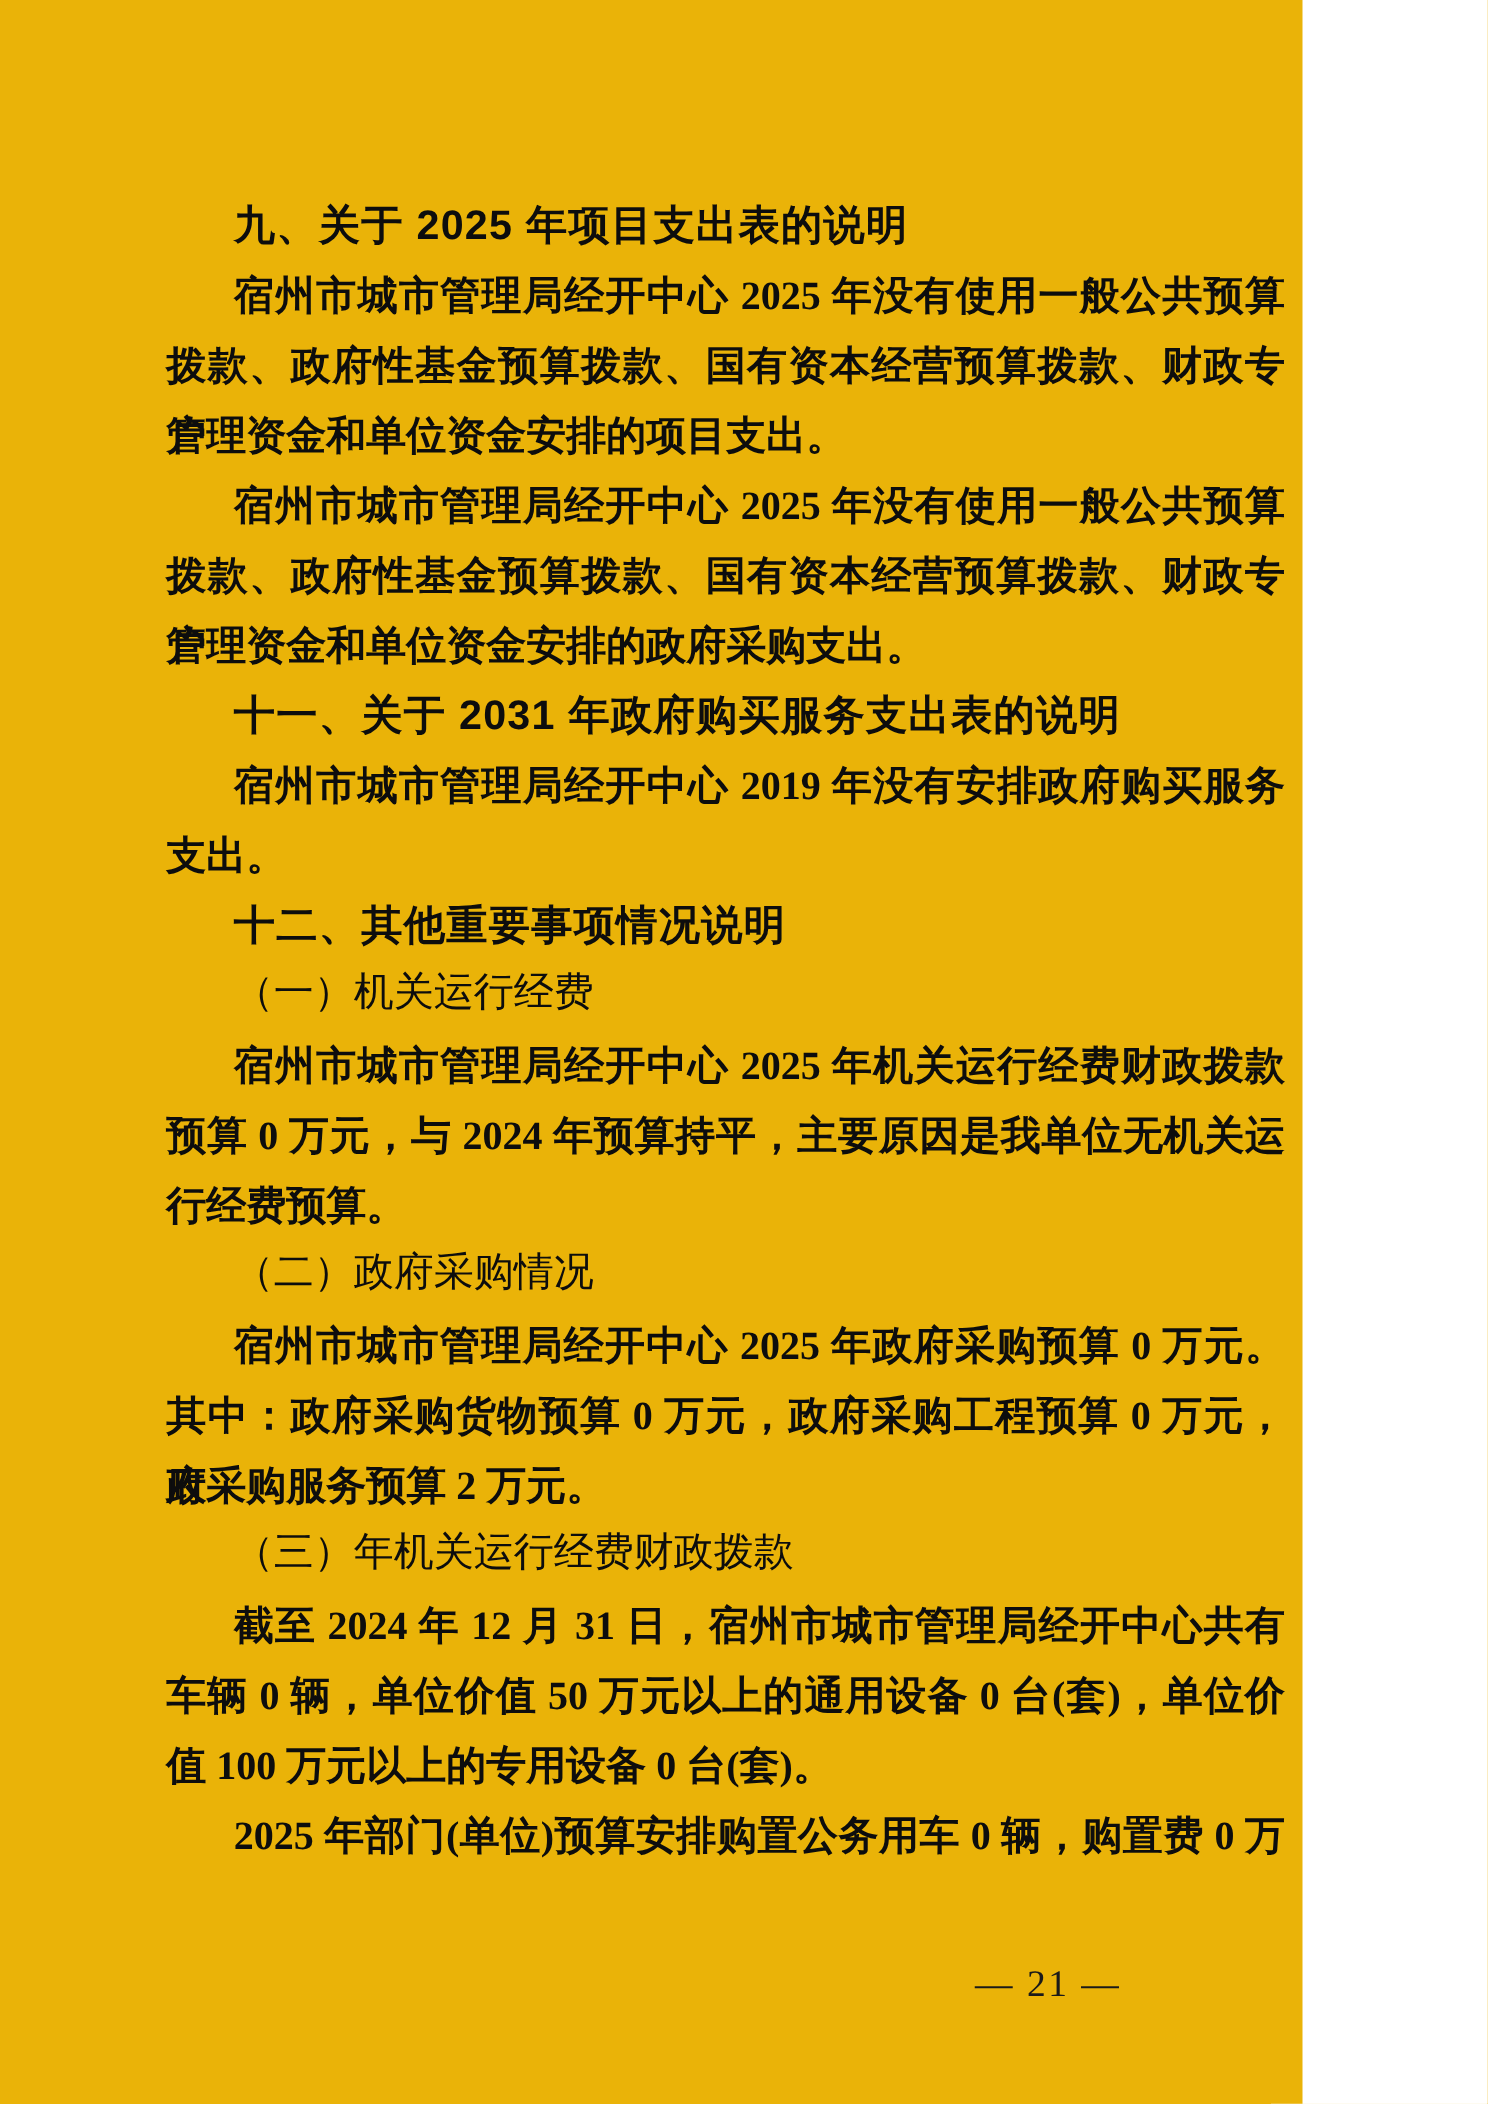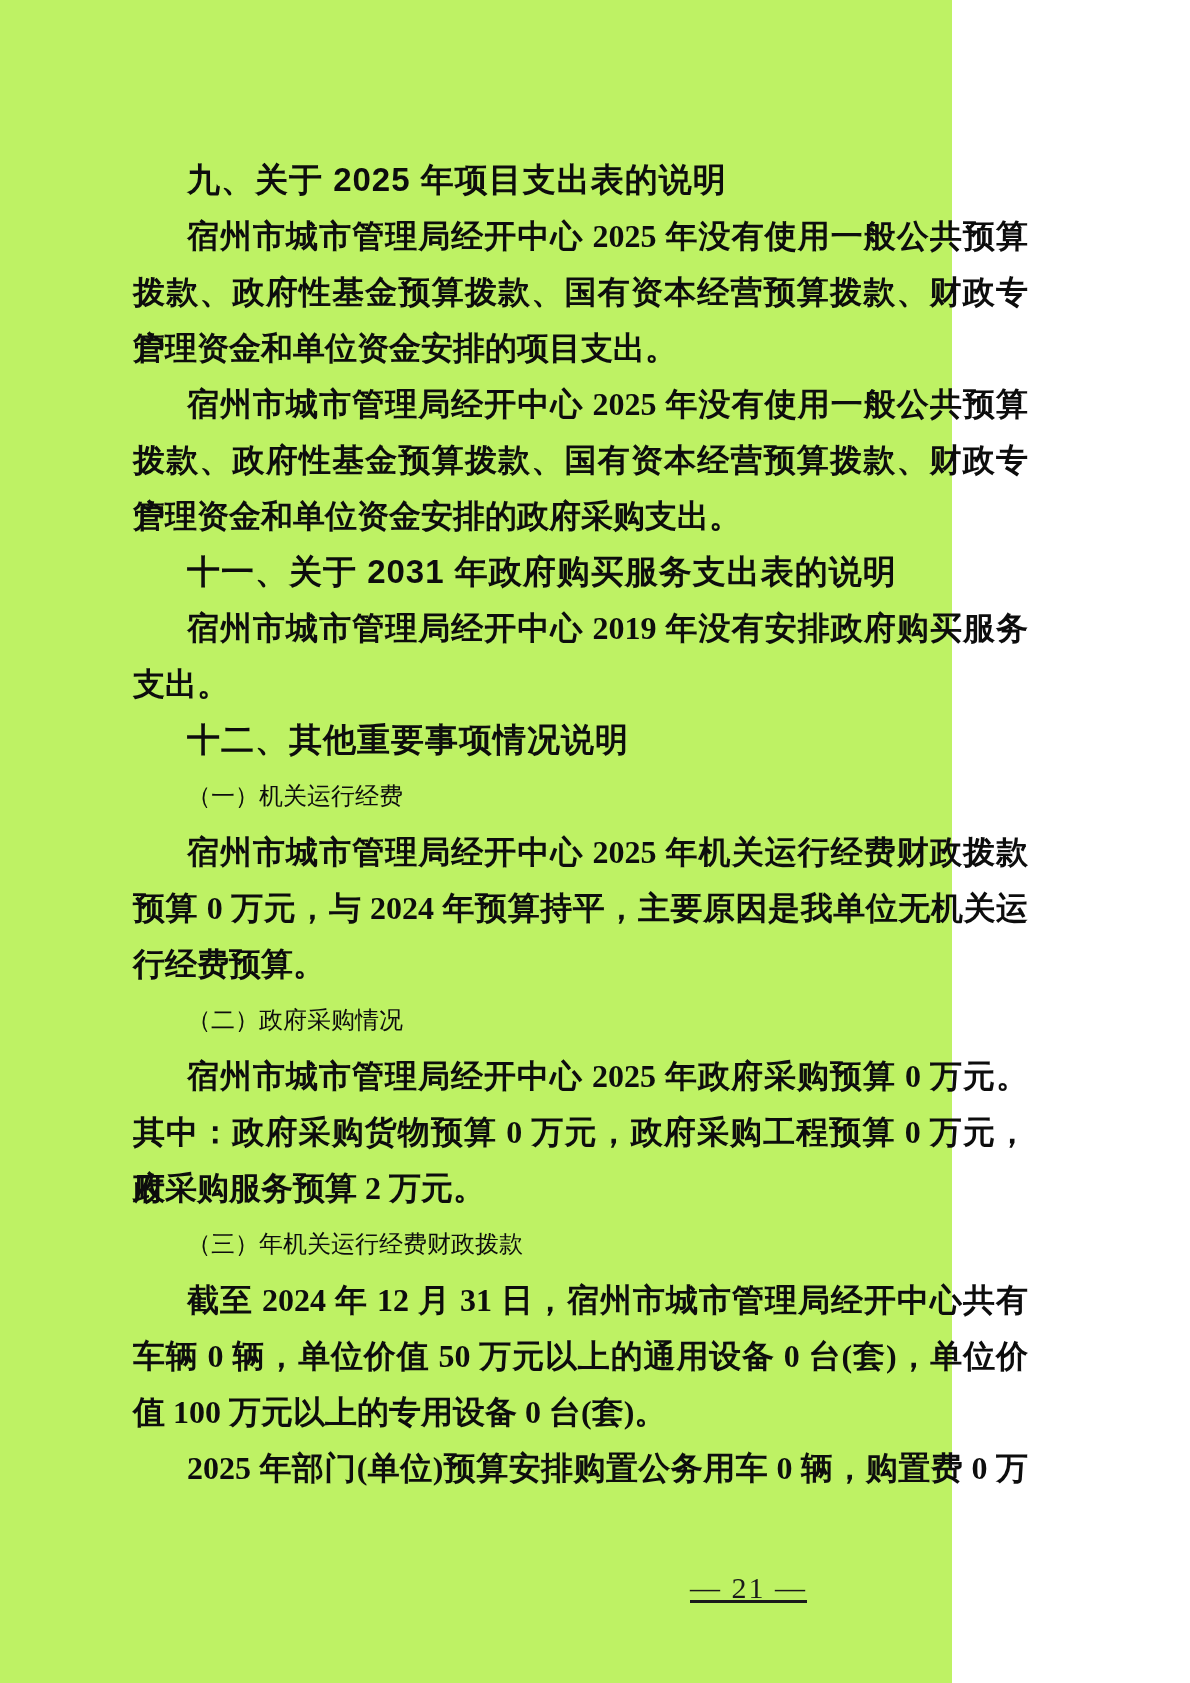--- a/index.html
+++ b/index.html
@@ -9,23 +9,23 @@
   }
   body {
     width: 1190px;
     height: 1683px;
     position: relative;
     overflow: hidden;
   }
   .page {
     position: absolute;
     left: 0; top: 0;
-    width: 952px;
+    width: 1042px;
     height: 1683px;
-    background: #bef264;
+    background: #eab308;
     color: #000000;
   }
   .doc-body {
     position: absolute;
     left: 133px;
     top: 152px;
     width: 895px;
   }
   .line {
     display: block;
@@ -34,22 +34,22 @@
     line-height: 56px;
     white-space: nowrap;
     color: #0d0d0d;
   }
   .b {  
     font-family: "Liberation Serif", "DejaVu Serif", serif;
     font-size: 32px;
     font-weight: 700;
   }
   .s {  
-    font-family: Liberation Serif, serif;
-    font-size: 24px;
+    font-family: Liberation Mono, monospace;
+    font-size: 32px;
     font-weight: 400;
   }
   .h {  
     font-family: "Liberation Sans", "DejaVu Sans", sans-serif;
     font-size: 33px;
     font-weight: 700;
     letter-spacing: 1px;
   }
   .indent {
     text-indent: 54px;
@@ -64,21 +64,20 @@
     position: absolute;
     top: 1568px;
     right: 145px;
     height: 40px;
     line-height: 40px;
     font-family: "Liberation Serif", "DejaVu Serif", serif;
     font-size: 30px;
     color: #1a1a1a;
     letter-spacing: 2px;
     white-space: pre;
-    text-decoration: underline;
   }
 </style>
 </head>
 <body>
 
 <div class="page">
 
   <div class="doc-body">
 
     <div class="line h indent">九、关于 2025 年项目支出表的说明</div>

